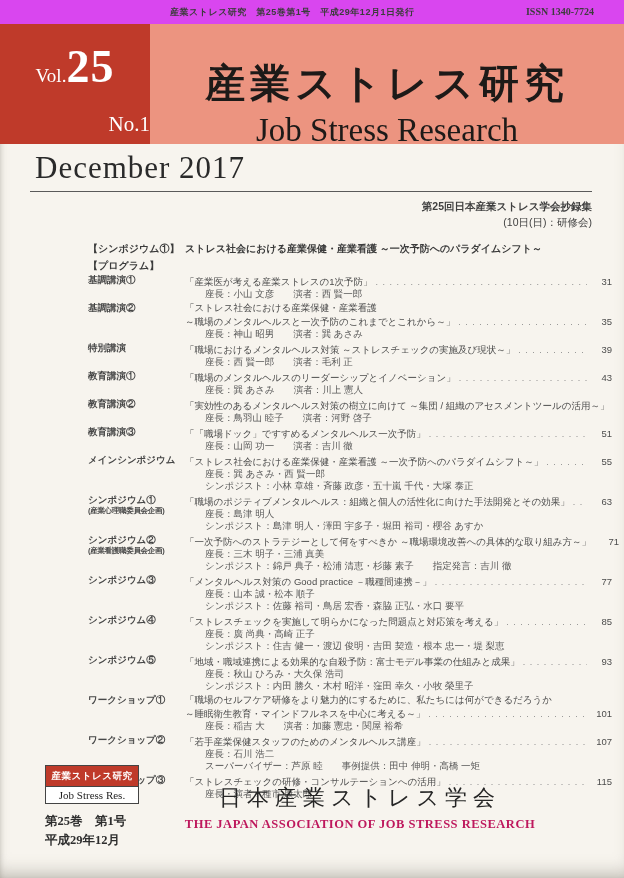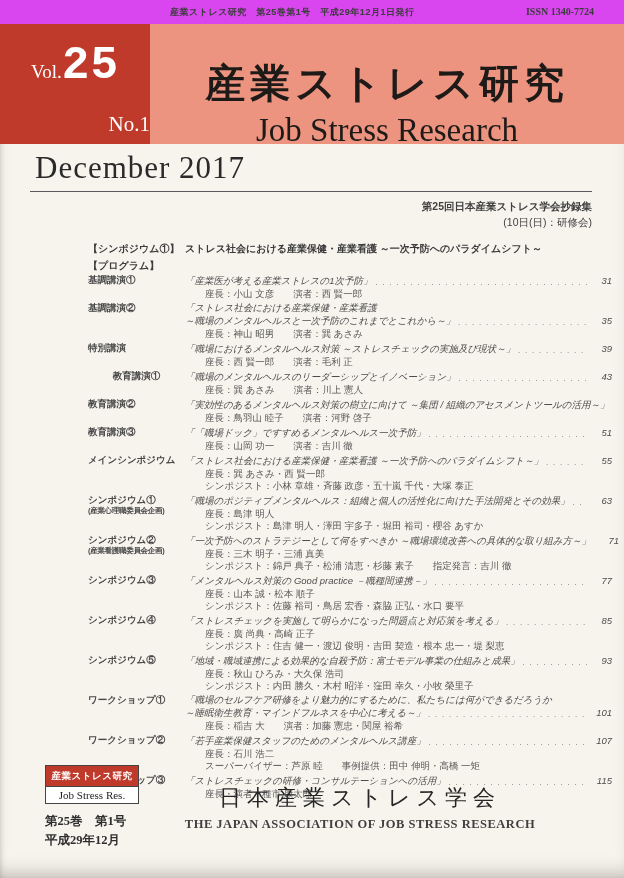--- a/index.html
+++ b/index.html
@@ -12,56 +12,56 @@
     color:#4a4a4a;
   }
   
   .topstrip { position:absolute; top:0; left:0; width:624px; height:24px; background:#d946ef; }
   .publine { position:absolute; top:6px; left:170px; font-size:9px; font-weight:bold; color:#3c3c3c; letter-spacing:.5px; }
   .issn { position:absolute; top:6px; right:30px; font-size:10px; font-weight:bold; color:#3c3c3c; font-family:"Liberation Serif", serif; }
   .banner { position:absolute; top:24px; left:0; width:624px; height:120px; background:var(--salmon,#ec9480); }
   .volbox { position:absolute; top:24px; left:0; width:150px; height:120px; background:var(--red,#bf3a2a); color:#fff; font-family:"Liberation Serif", serif; }
   .volline { position:absolute; top:16px; left:0; width:150px; text-align:center; }
   .volprefix { font-size:19px; }
-  .volnum { font-size:46px; font-weight:bold; letter-spacing:1px;font-family:Liberation Mono, monospace; }
+  .volnum { font-size:46px; font-weight:bold; letter-spacing:1px; }
   .noline { position:absolute; top:88px; left:0; width:150px; text-align:right; font-size:21px; }
   .title-ja { position:absolute; top:32px; left:150px; width:474px; text-align:center;
     font-family:"Liberation Serif", serif; font-weight:bold; font-size:40px; color:#1d1a18; letter-spacing:5px; }
   .title-en { position:absolute; top:88px; left:150px; width:474px; text-align:center;
     font-family:"Liberation Serif", serif; font-size:33px; color:#1d1a18; }
   
   .december { position:absolute; top:150px; left:35px; font-family:"Liberation Serif", serif; font-size:31px; color:#2a2a2a; letter-spacing:1px; }
   .rule { position:absolute; top:191px; left:30px; width:562px; height:0; border-top:1.5px solid #5a5a5a; }
   .meeting { position:absolute; top:198px; right:32px; text-align:right; font-size:10.5px; line-height:16px; color:#3f3f3f; }
   .meeting .m0 { font-weight:bold; }
   
   .theme { position:absolute; top:242px; left:88px; width:524px; font-size:10px; font-weight:bold; color:#3b3b3b; display:flex; }
   .theme .t-label { width:97px; flex:none; }
   .theme .t-text { flex:1; }
   .prog-head { position:absolute; top:259px; left:88px; font-size:10px; font-weight:bold; color:#3b3b3b; }
   .program { position:absolute; top:274px; left:88px; width:524px; }
   .session { display:flex; margin-bottom:2px; }
   .s-label { width:97px; flex:none; font-size:9.5px; font-weight:bold; color:#474747; line-height:12px; }
   .s-note { font-size:7.5px; font-weight:bold; color:#474747; letter-spacing:-.3px; }
   .s-body { flex:1; min-width:0; }
-  .title-line { display:flex; align-items:center; line-height:12px;font-style:italic; }
+  .title-line { display:flex; align-items:flex-end; line-height:12px; }
   .title-text { font-size:9.5px; color:#4c4c4c; white-space:nowrap; }
   .leader { flex:1; min-width:0; overflow:hidden; white-space:nowrap; margin:0 3px; }
   .leader::after { content:". . . . . . . . . . . . . . . . . . . . . . . . . . . . . . . . . . . . . . . . . . . . . . . . . . . . . . . . . . . . . . . . ."; font-size:9px; color:#8a8a8a; letter-spacing:1px; }
   .page-num { flex:none; width:22px; text-align:right; font-size:9.5px; color:#4c4c4c; }
   .people-line { padding-left:20px; font-size:9.5px; color:#585858; line-height:12px; white-space:nowrap; }
   
   .badge { position:absolute; top:765px; left:45px; width:92px; border:1px solid #444; background:#fff; }
   .badge-red { background:var(--red,#c4452b); border-bottom:1px solid #444; color:#fff; font-size:9.5px; font-weight:bold; text-align:center; padding:4px 0 3px; letter-spacing:.5px; }
   .badge-en { color:#1e1e1e; font-family:"Liberation Serif", serif; font-size:11px; text-align:center; padding:2px 0 2px; }
   .vol-foot { position:absolute; top:812px; left:45px; font-family:"Liberation Serif", serif; font-weight:bold; font-size:12.5px; line-height:19px; color:#2e2e2e; }
   .society-ja { position:absolute; top:783px; left:150px; width:420px; text-align:center;
     font-family:"Liberation Serif", serif; font-size:22px; color:#262626; letter-spacing:6px; }
   .society-en { position:absolute; top:817px; left:110px; width:500px; text-align:center;
-    font-family:"Liberation Serif", serif; font-weight:bold; font-size:12.5px; color:#404040; letter-spacing:.5px; }
+    font-family:"Liberation Serif", serif; font-weight:bold; font-size:12.5px; color:#be185d; letter-spacing:.5px; }
 </style>
 </head>
 <body>
 
 <div class="page" style="--red: #bf3a2a; --salmon: #ec9480;">
 
   <div class="topstrip">
     <span class="publine">産業ストレス研究　第25巻第1号　平成29年12月1日発行</span>
     <span class="issn">ISSN 1340-7724</span>
   </div>
@@ -134,21 +134,21 @@
           <div class="title-line">
             <span class="title-text">「職場におけるメンタルヘルス対策 ～ストレスチェックの実施及び現状～」</span>
             <span class="leader"></span>
             <span class="page-num">39</span>
           </div>
           <div class="people-line">座長：西 賢一郎　　演者：毛利 正</div>
         </div>
     </div>
 
     <div class="session">
-      <div class="s-label-wrap" style="width:97px;flex:none;text-align:center;">
+      <div class="s-label-wrap" style="width:97px;flex:none;">
         <div class="s-label">教育講演①</div>
 
       </div>
       <div class="s-body">
           <div class="title-line">
             <span class="title-text">「職場のメンタルヘルスのリーダーシップとイノベーション」</span>
             <span class="leader"></span>
             <span class="page-num">43</span>
           </div>
           <div class="people-line">座長：巽 あさみ　　演者：川上 憲人</div>

